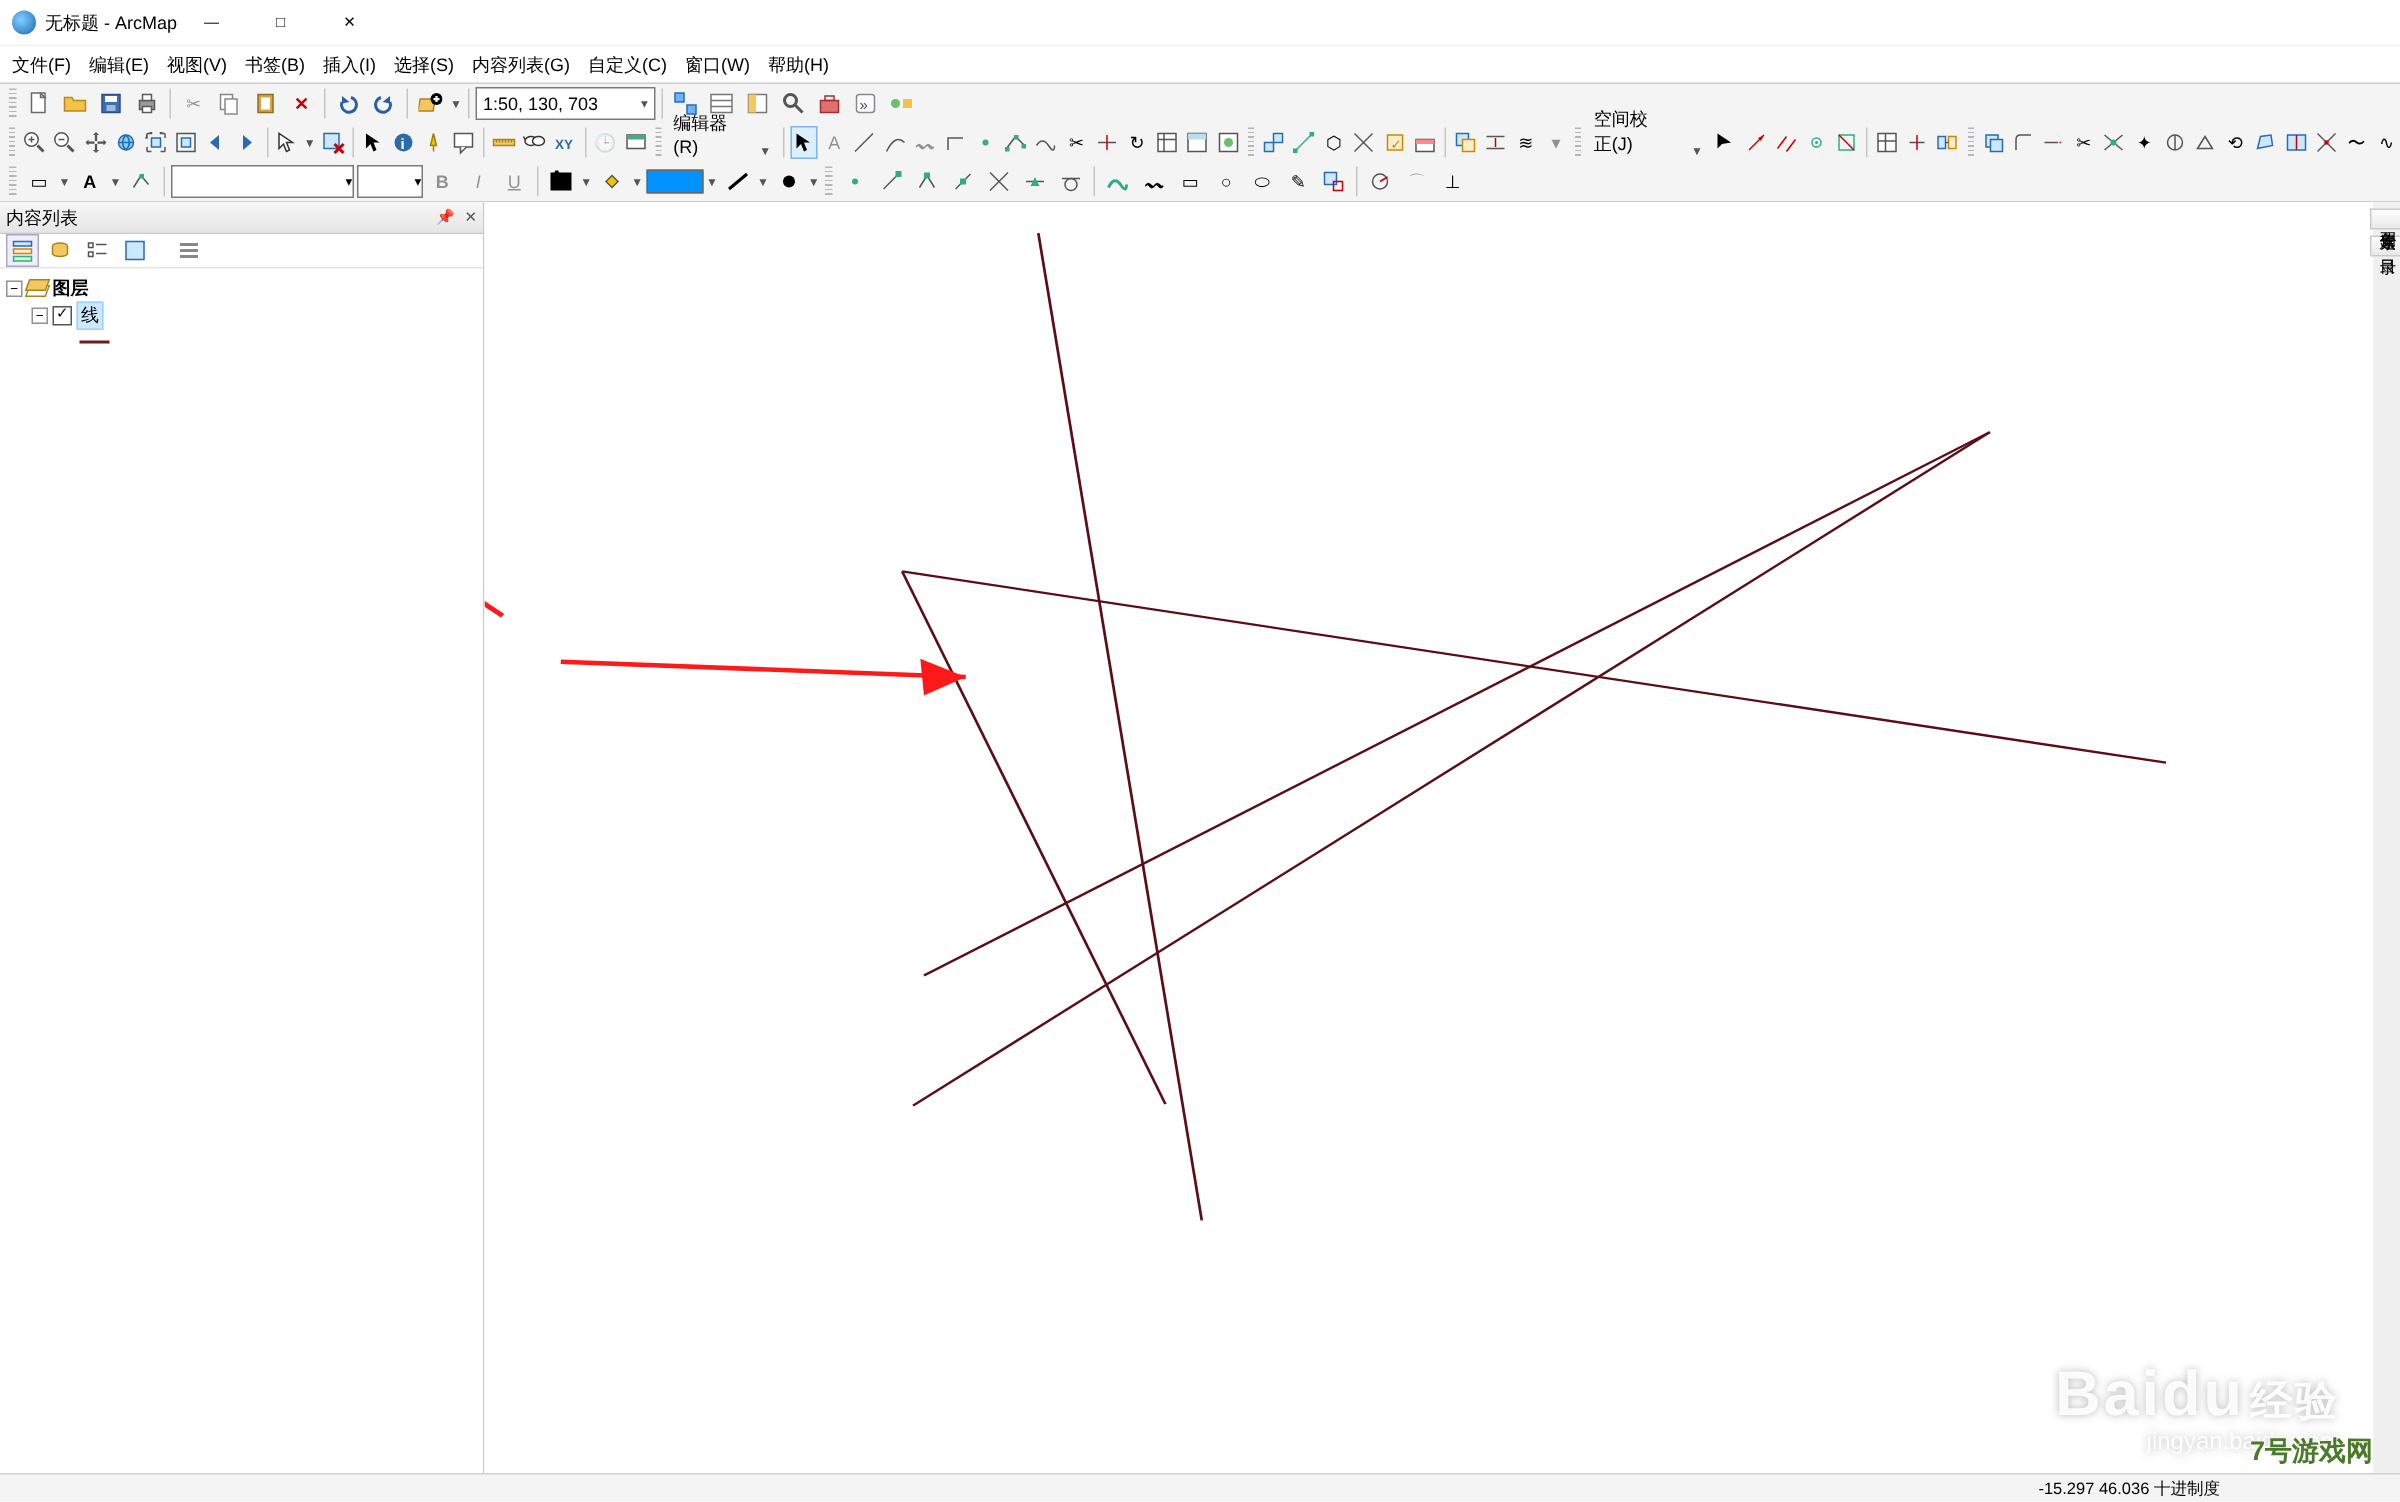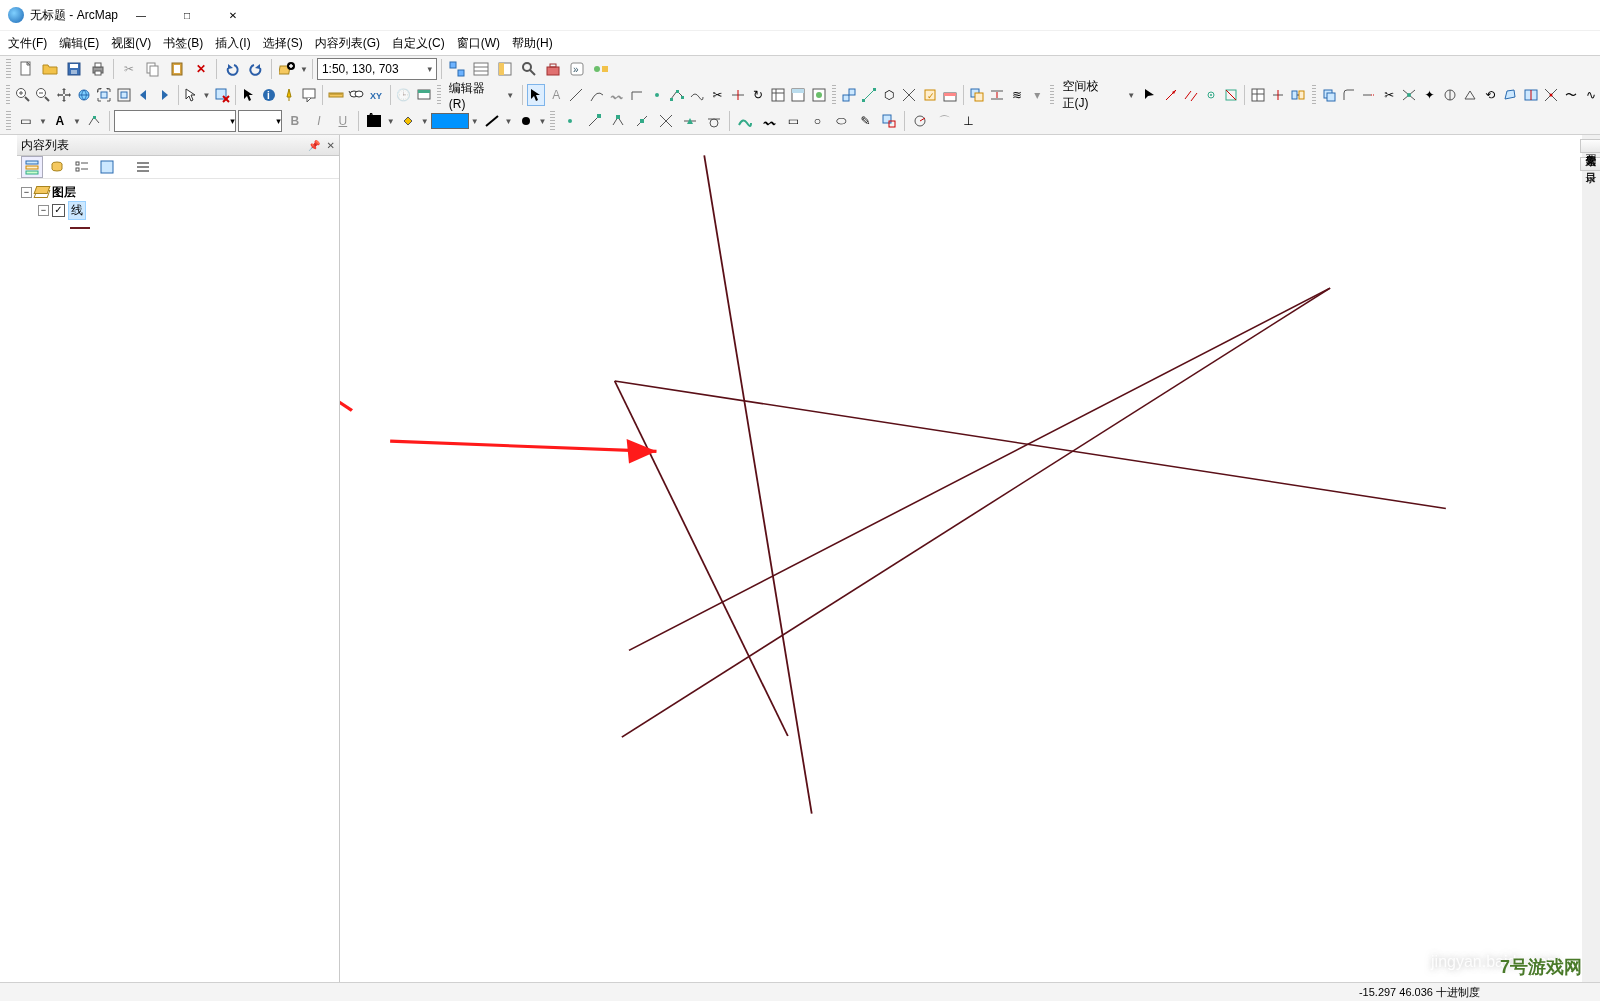--- a/index.html
+++ b/index.html
@@ -12,25 +12,25 @@
   .menubar span { cursor:default; }
   .toolbars { background:#f4f4f4; border:1px solid #d0d0d0; border-left:none; border-right:none;}
   .tb-row { display:flex; align-items:center; height:26px; gap:2px; padding-left:4px; flex-wrap:nowrap;}
   .grip { width:5px; height:20px; background:repeating-linear-gradient( to bottom, #b5b5b5 0 1px, transparent 1px 3px); margin:0 2px;}
   .tbtn { width:20px; height:20px; display:flex; align-items:center; justify-content:center; border:1px solid transparent; }
   .tbtn svg { width:16px; height:16px; }
   .sep { width:1px; height:20px; background:#c5c5c5; margin:0 2px;}
   .scale-box { height:20px; border:1px solid #7a7a7a; background:#fff; display:flex; align-items:center; padding:0 4px; width:110px; justify-content:space-between;}
   .scale-box .arrow { font-size:9px; color:#555; }
   .disabled { opacity:0.4; }
-  .label-btn { height:20px; display:flex; align-items:center; padding:0 4px; gap:20px;}
+  .label-btn { height:20px; display:flex; align-items:flex-end; padding:0 4px; gap:20px;}
   .label-btn .arrow { font-size:8px; color:#555; }
   .swatch { width:36px; height:14px; background:#0093ff; border:1px solid #666;}
 
-  .workspace { display:flex; height:calc(1001px - 30px - 24px - 82px ); position:relative;margin-left:17px; }
+  .workspace { display:flex; height:calc(1001px - 30px - 24px - 82px ); position:relative; }
   .toc { width:322px; border-right:1px solid #c9c9c9; display:flex; flex-direction:column; background:#fff;}
   .toc-title { height:20px; background:linear-gradient(#f7f7f7,#e5e5e5); border-bottom:1px solid #c9c9c9; display:flex; align-items:center; justify-content:space-between; padding:0 4px;}
   .toc-title .btns { display:flex; gap:6px; font-size:10px; color:#555;}
   .toc-toolbar { height:22px; display:flex; align-items:center; gap:3px; padding-left:4px; border-bottom:1px solid #e5e5e5;}
   .toc-toolbar .tbtn.active { border:1px solid #aab; background:#eef;}
   .toc-tree { padding:4px 4px; }
   .tree-row { display:flex; align-items:center; height:18px; gap:3px;}
   .tree-indent { display:inline-block;}
   .expander { width:9px; height:9px; border:1px solid #919191; display:flex; align-items:center; justify-content:center; font-size:9px; line-height:7px; background:#fff;}
   .layers-icon { width:14px; height:12px; position:relative;}
@@ -785,17 +785,18 @@
     <div class="side-tab">目录</div>
   </div>
 
 </div>
 
 <div class="statusbar">
   <span>-15.297  46.036  十进制度</span>
 </div>
 
 <div class="watermark">
+  <div><span class="big">Baidu</span> <span class="big" style="font-size:28px;">经验</span></div>
   <div class="small">jingyan.baidu.com</div>
 </div>
 <div style="position:absolute; right:18px; bottom:22px; font-size:18px; font-weight:bold; color:#4a7a2a; text-shadow:0 0 3px #fff;">
   <span>7号游戏网</span>
 </div>
 
 </body></html>

